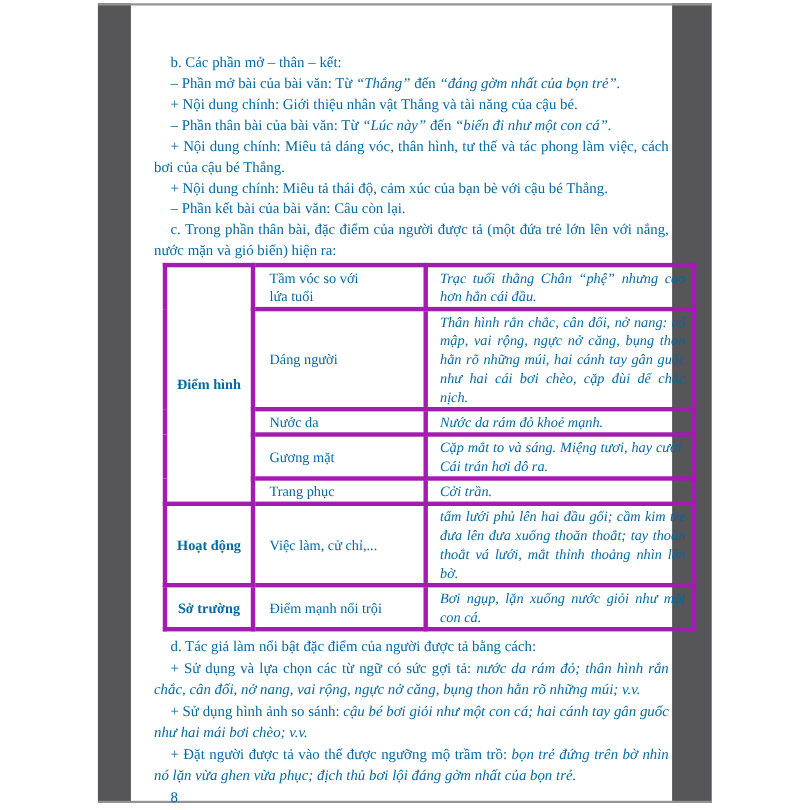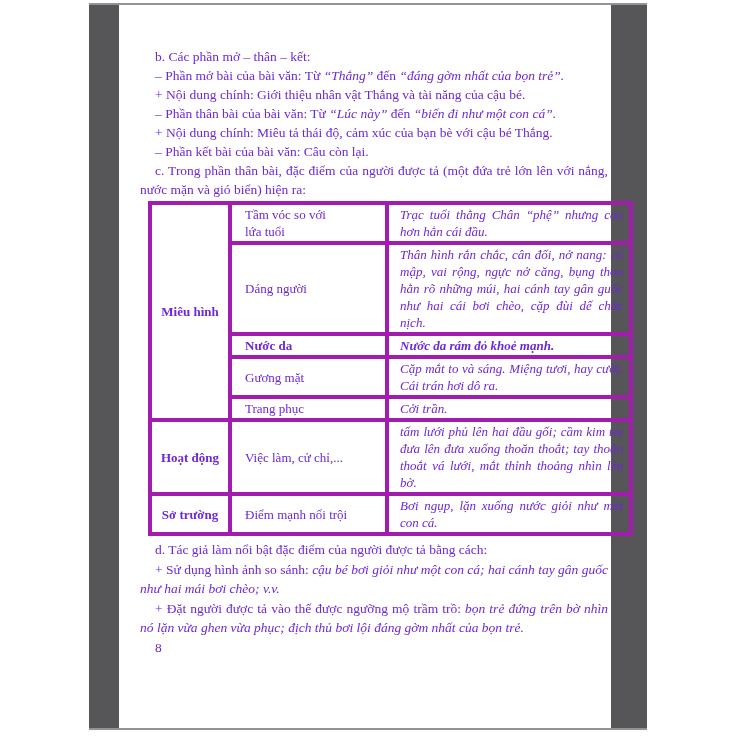--- a/index.html
+++ b/index.html
@@ -6,21 +6,21 @@
   #shot{position:relative;width:736px;height:736px;background:#ffffff;overflow:hidden;
         font-family:"Liberation Serif","DejaVu Serif",serif;}
   
   .band{position:absolute;top:3px;height:727px;background:#565659;}
   #band-left{left:89px;width:30px;}
   #band-right{left:611px;width:36px;}
   .edge{position:absolute;left:89px;width:558px;height:2px;background:#939393;}
   #edge-top{top:3px;}
   #edge-bottom{top:728px;}
   
-  #content{position:absolute;left:140px;top:47px;width:468px;color:#6d28d9;
+  #content{position:absolute;left:140px;top:47px;width:468px;color:#0369a1;
            font-size:13.5px;line-height:19px;text-align:justify;}
   #content p{margin:0;text-indent:15px;}
   .it{font-style:italic;}
   
   #desc-table{border-collapse:collapse;margin:2px 0 0 8px;width:435px;
               font-size:13px;line-height:17px;table-layout:fixed;}
   #desc-table th,#desc-table td{border:4px solid #a21caf;vertical-align:middle;}
   #desc-table th{width:72px;font-weight:bold;text-align:center;white-space:nowrap;
                  padding:1px 2px;font-size:13px;}
   #desc-table td.aspect{width:134px;padding:1px 6px 1px 13px;white-space:pre-line;}
@@ -37,38 +37,39 @@
   <div class="band" id="band-right"></div>
   <div class="edge" id="edge-top"></div>
   <div class="edge" id="edge-bottom"></div>
 
   <div id="content">
     <div id="intro">
         <p><span>b. Các phần mở – thân – kết:</span></p>
         <p><span>– Phần mở bài của bài văn: Từ </span><span class="it">“Thắng”</span><span> đến </span><span class="it">“đáng gờm nhất của bọn trẻ”.</span></p>
         <p><span>+ Nội dung chính: Giới thiệu nhân vật Thắng và tài năng của cậu bé.</span></p>
         <p><span>– Phần thân bài của bài văn: Từ </span><span class="it">“Lúc này”</span><span> đến </span><span class="it">“biến đi như một con cá”.</span></p>
+        <p><span>+ Nội dung chính: Miêu tả dáng vóc, thân hình, tư thế và tác phong làm việc, cách bơi của cậu bé Thắng.</span></p>
         <p><span>+ Nội dung chính: Miêu tả thái độ, cảm xúc của bạn bè với cậu bé Thắng.</span></p>
         <p><span>– Phần kết bài của bài văn: Câu còn lại.</span></p>
         <p><span>c. Trong phần thân bài, đặc điểm của người được tả (một đứa trẻ lớn lên với nắng, nước mặn và gió biển) hiện ra:</span></p>
       </div>
 
     <table id="desc-table">
       <tbody>
           <tr style="height: 35px;">
-            <th rowspan="5">Miêu hình</th>
+            <th rowspan="5">Điểm hình</th>
             <td class="aspect">Tầm vóc so với
 lứa tuổi</td>
             <td class="detail">Trạc tuổi thằng Chân “phệ” nhưng cao hơn hẳn cái đầu.</td>
           </tr>
           <tr style="height: 86px;">
             <td class="aspect">Dáng người</td>
             <td class="detail">Thân hình rắn chắc, cân đối, nở nang: cổ mập, vai rộng, ngực nở căng, bụng thon hằn rõ những múi, hai cánh tay gân guốc như hai cái bơi chèo, cặp đùi dế chắc nịch.</td>
           </tr>
-          <tr style="height: 21px; font-weight: bold;">
+          <tr style="height: 21px;">
             <td class="aspect">Nước da</td>
             <td class="detail">Nước da rám đỏ khoẻ mạnh.</td>
           </tr>
           <tr style="height: 34px;">
             <td class="aspect">Gương mặt</td>
             <td class="detail">Cặp mắt to và sáng. Miệng tươi, hay cười. Cái trán hơi dô ra.</td>
           </tr>
           <tr style="height: 19px;">
             <td class="aspect">Trang phục</td>
             <td class="detail">Cởi trần.</td>
@@ -81,19 +82,20 @@
           <tr style="height: 34px;">
             <th rowspan="1">Sở trường</th>
             <td class="aspect">Điểm mạnh nổi trội</td>
             <td class="detail">Bơi ngụp, lặn xuống nước giỏi như một con cá.</td>
           </tr>
         </tbody>
     </table>
 
     <div id="analysis">
         <p><span>d. Tác giả làm nổi bật đặc điểm của người được tả bằng cách:</span></p>
+        <p><span>+ Sử dụng và lựa chọn các từ ngữ có sức gợi tả: </span><span class="it">nước da rám đỏ; thân hình rắn chắc, cân đối, nở nang, vai rộng, ngực nở căng, bụng thon hằn rõ những múi; v.v.</span></p>
         <p><span>+ Sử dụng hình ảnh so sánh: </span><span class="it">cậu bé bơi giỏi như một con cá; hai cánh tay gân guốc như hai mái bơi chèo; v.v.</span></p>
         <p><span>+ Đặt người được tả vào thế được ngưỡng mộ trầm trồ: </span><span class="it">bọn trẻ đứng trên bờ nhìn nó lặn vừa ghen vừa phục; địch thủ bơi lội đáng gờm nhất của bọn trẻ.</span></p>
       </div>
 
     <p id="page-num">8</p>
   </div>
 </div>
 
 </body></html>

